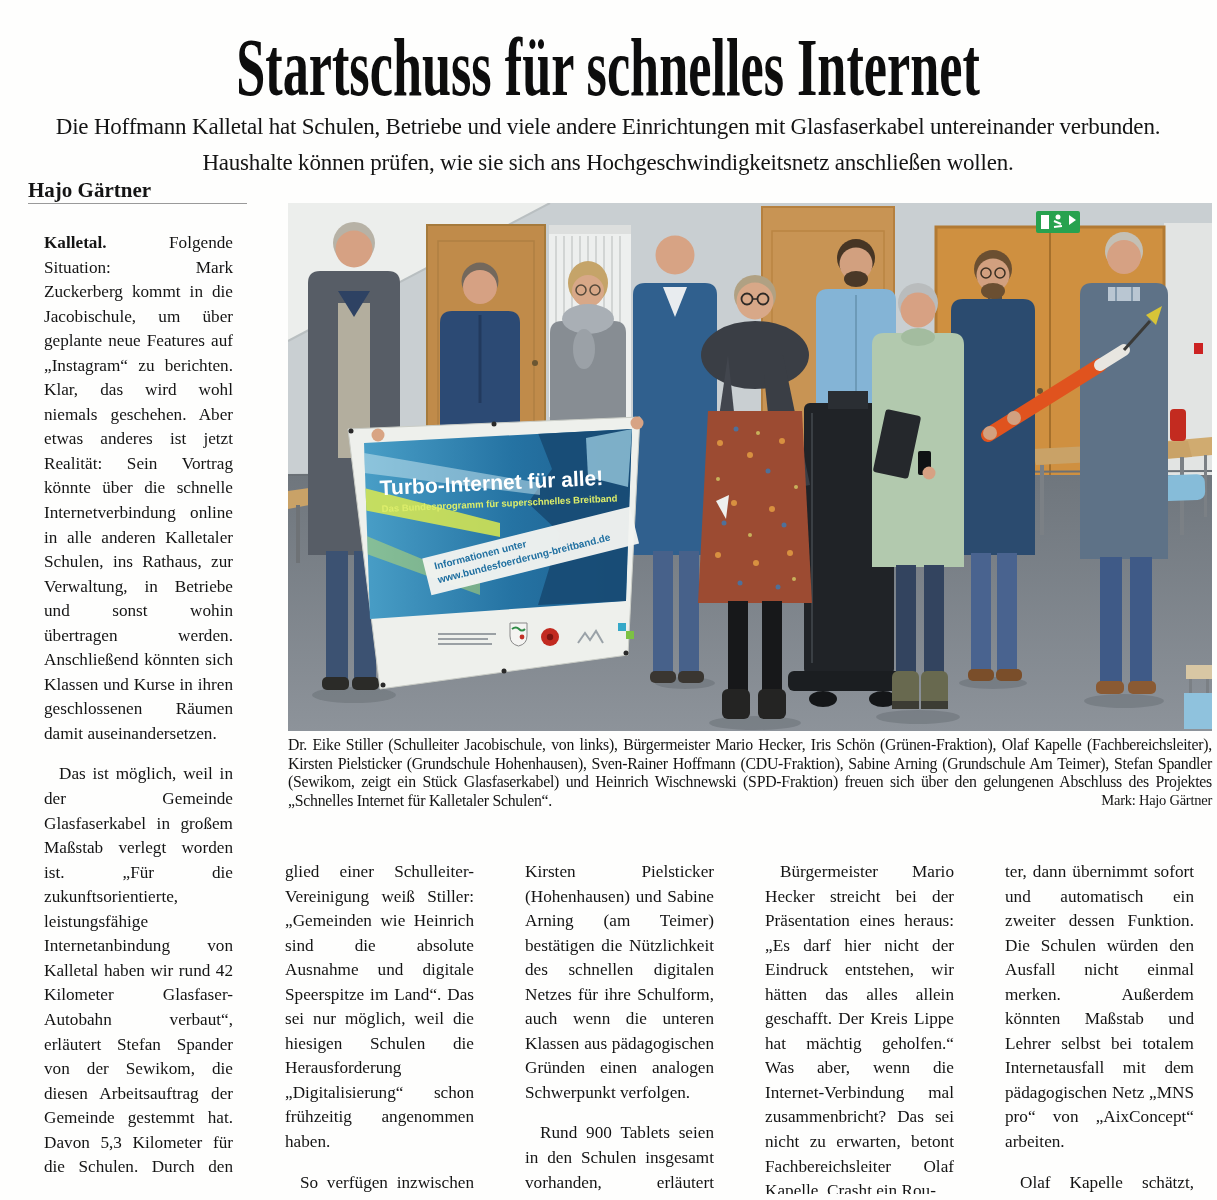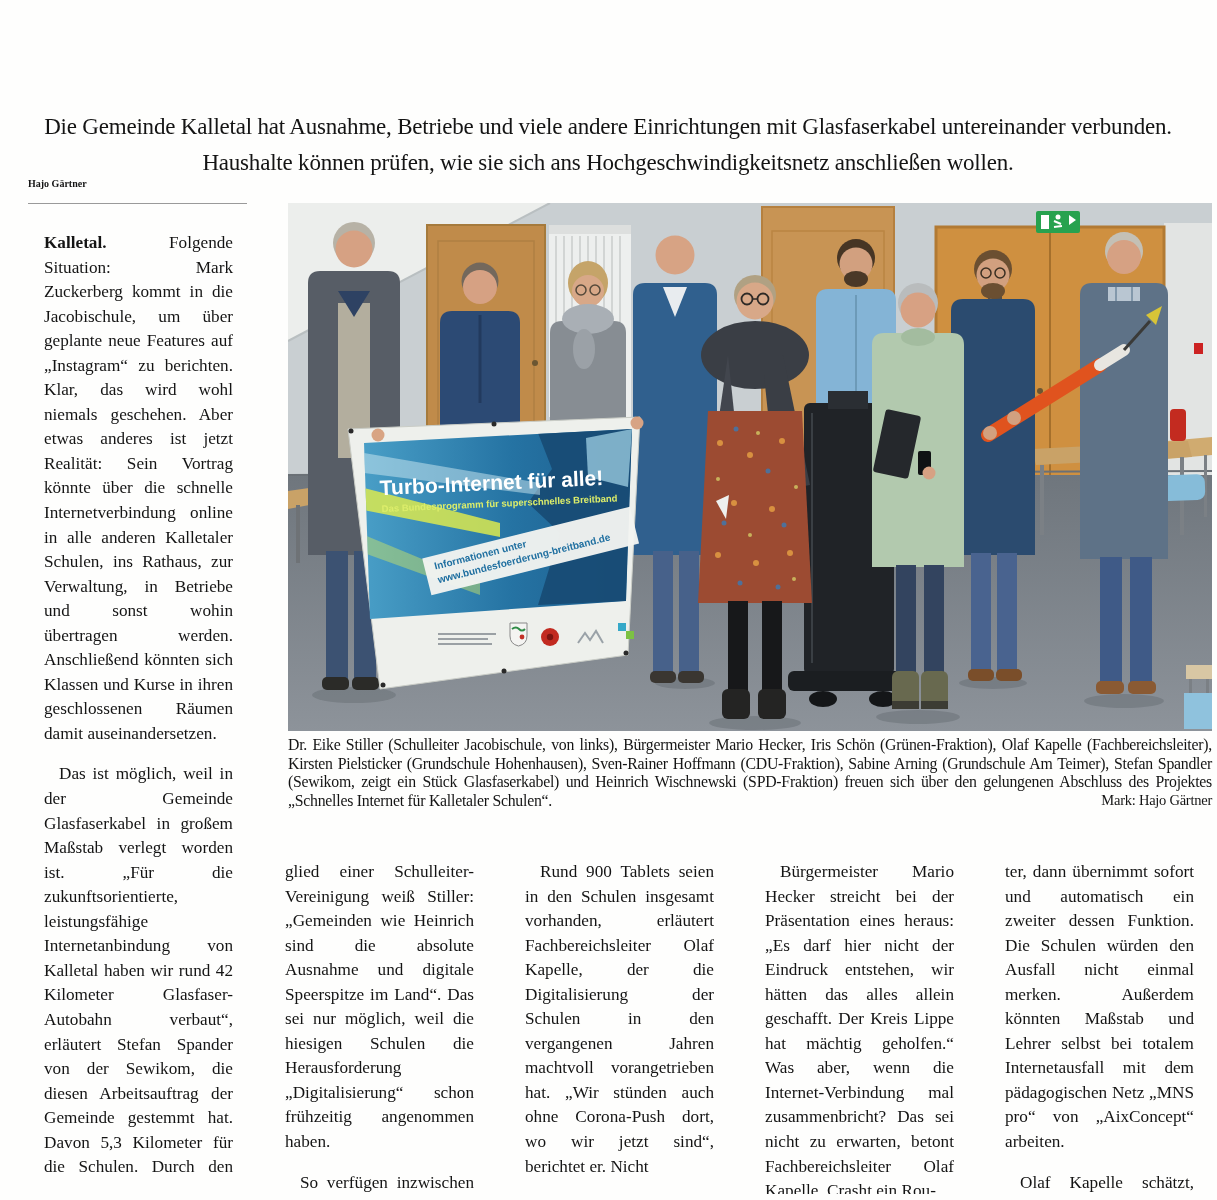--- a/index.html
+++ b/index.html
@@ -5,21 +5,21 @@
   html,body{margin:0;padding:0;background:#ffffff;}
   body{width:1217px;height:1200px;position:relative;overflow:hidden;
        font-family:"Liberation Serif",serif;color:#141414;}
   .page{position:absolute;inset:0;background:#fefefd;}
   .headline{position:absolute;top:20px;left:0;width:1217px;margin:0;
             text-align:center;font-size:78px;font-weight:700;color:#0d0d0d;}
   .headline-inner{display:inline-block;transform:scale(0.67,1.06);
                   transform-origin:center top;white-space:nowrap;}
   .subhead{position:absolute;top:109px;left:44px;width:1128px;margin:0;
            text-align:center;font-size:23px;line-height:36px;letter-spacing:-0.2px;}
-  .byline{position:absolute;top:178px;left:28px;font-size:10px;font-weight:700;}
+  .byline{position:absolute;top:178px;left:28px;font-size:21px;font-weight:700;}
   .byline-rule{position:absolute;top:203px;left:28px;width:219px;height:1px;background:#9a9a9a;}
   .col{position:absolute;width:221px;font-size:17.2px;line-height:24.55px;
        text-align:justify;hyphens:auto;-webkit-hyphens:auto;}
   .col p{margin:16px;}
   .col p.ind{text-indent:15px;}
   .lead{font-weight:700;}
   .col-left{left:28px;top:215px;height:964px;overflow:hidden;}
   .bcol{top:844px;height:350px;overflow:hidden;}
   #bcol1{left:269px;} #bcol2{left:509px;} #bcol3{left:749px;} #bcol4{left:989px;}
   .photo{position:absolute;left:288px;top:203px;width:924px;height:528px;}
@@ -27,22 +27,23 @@
   .caption{position:absolute;left:288px;top:736px;width:924px;font-size:15.8px;
            line-height:18.6px;text-align:justify;letter-spacing:-0.25px;}
   .credit{position:absolute;right:0;bottom:1px;font-size:14.5px;}
   .bsans{font-family:"Liberation Sans",sans-serif;}
 </style>
 </head>
 <body>
 
 <div class="page">
 
-
-  <p class="subhead">Die Gemeinde Kalletal hat Ausnahme, Betriebe und viele andere Einrichtungen mit Glasfaserkabel untereinander verbunden. Haushalte können prüfen, wie sie sich ans Hochgeschwindigkeitsnetz anschließen wollen.</p>
+  <h1 class="headline"><span class="headline-inner">Startschuss für schnelles Internet</span></h1>
+
+  <p class="subhead">Die Hoffmann Kalletal hat Schulen, Betriebe und viele andere Einrichtungen mit Glasfaserkabel untereinander verbunden. Haushalte können prüfen, wie sie sich ans Hochgeschwindigkeitsnetz anschließen wollen.</p>
 
   <div class="byline">Hajo Gärtner</div>
   <div class="byline-rule"></div>
 
   <div class="col col-left">
     <p><span class="lead">Kalletal.</span><span> Folgende Situation: Mark Zuckerberg kommt in die Jacobischule, um über geplante neue Features auf „Instagram“ zu berichten. Klar, das wird wohl niemals geschehen. Aber etwas anderes ist jetzt Realität: Sein Vortrag könnte über die schnelle Internetverbindung online in alle anderen Kalletaler Schulen, ins Rathaus, zur Verwaltung, in Betriebe und sonst wohin übertragen werden. Anschließend könnten sich Klassen und Kurse in ihren geschlossenen Räumen damit auseinandersetzen.</span></p>
     <p class="ind">Das ist möglich, weil in der Gemeinde Glasfaserkabel in großem Maßstab verlegt worden ist. „Für die zukunftsorientierte, leistungsfähige Internetanbindung von Kalletal haben wir rund 42 Kilometer Glasfaser-Autobahn verbaut“, erläutert Stefan Spander von der Sewikom, die diesen Arbeitsauftrag der Gemeinde gestemmt hat. Davon 5,3 Kilometer für die Schulen. Durch den direkten Glasfaseranschluss steht den Schulen eine Signalgeschwindigkeit von mehr als 1000 Megabit pro Sekunde zur Verfügung, den Unternehmen im Gewerbegebiet sogar das doppelte. Zum Vergleich: Gut angeschlossene Haushalte operieren mit 50 oder 100 Megabit pro Sekunde.</p>
 
   </div>
 
@@ -353,20 +354,21 @@
     <span>Dr. Eike Stiller (Schulleiter Jacobischule, von links), Bürgermeister Mario Hecker, Iris Schön (Grünen-Fraktion), Olaf Kapelle (Fachbereichsleiter), Kirsten Pielsticker (Grundschule Hohenhausen), Sven-Rainer Hoffmann (CDU-Fraktion), Sabine Arning (Grundschule Am Teimer), Stefan Spandler (Sewikom, zeigt ein Stück Glasfaserkabel) und Heinrich Wischnewski (SPD-Fraktion) freuen sich über den gelungenen Abschluss des Projektes „Schnelles Internet für Kalletaler Schulen“.</span>
     <span class="credit">Mark: Hajo Gärtner</span>
   </div>
 
   <div class="col bcol" id="bcol1">
     <p>glied einer Schulleiter-Vereinigung weiß Stiller: „Gemeinden wie Heinrich sind die absolute Ausnahme und digitale Speerspitze im Land“. Das sei nur möglich, weil die hiesigen Schulen die Herausforderung „Digitalisierung“ schon frühzeitig angenommen haben.</p>
     <p class="ind">So verfügen inzwischen alle Kalletaler Schüler über digitale Endgeräte, die ans Schulnetz angeschlossen werden können. Nur in den beiden Eingangsklassen der Grundschulen teilen sich zwei I-Dötze aus pädagogischen Gründen ein Tablet.</p>
 
   </div>
   <div class="col bcol" id="bcol2">
+    <p>Kirsten Pielsticker (Hohenhausen) und Sabine Arning (am Teimer) bestätigen die Nützlichkeit des schnellen digitalen Netzes für ihre Schulform, auch wenn die unteren Klassen aus pädagogischen Gründen einen analogen Schwerpunkt verfolgen.</p>
     <p class="ind">Rund 900 Tablets seien in den Schulen insgesamt vorhanden, erläutert Fachbereichsleiter Olaf Kapelle, der die Digitalisierung der Schulen in den vergangenen Jahren machtvoll vorangetrieben hat. „Wir stünden auch ohne Corona-Push dort, wo wir jetzt sind“, berichtet er. Nicht</p>
   </div>
   <div class="col bcol" id="bcol3">
     <p class="ind">Bürgermeister Mario Hecker streicht bei der Präsentation eines heraus: „Es darf hier nicht der Eindruck entstehen, wir hätten das alles allein geschafft. Der Kreis Lippe hat mächtig geholfen.“ Was aber, wenn die Internet-Verbindung mal zusammenbricht? Das sei nicht zu erwarten, betont Fachbereichsleiter Olaf Kapelle. Crasht ein Rou-</p>
   </div>
   <div class="col bcol" id="bcol4">
     <p>ter, dann übernimmt sofort und automatisch ein zweiter dessen Funktion. Die Schulen würden den Ausfall nicht einmal merken. Außerdem könnten Maßstab und Lehrer selbst bei totalem Internetausfall mit dem pädagogischen Netz „MNS pro“ von „AixConcept“ arbeiten.</p>
     <p class="ind">Olaf Kapelle schätzt, dass die eingesetzten Tablets „so vier bis sechs Jahre halten“. Fehlerhafte oder kaputte Geräte müssten sukzessive ersetzt werden. Dafür muss die Gemeinde dann Geld in die Hand nehmen; eine Investition, die einen breiten politischen Konsens besitzt.</p>
   </div>
 

